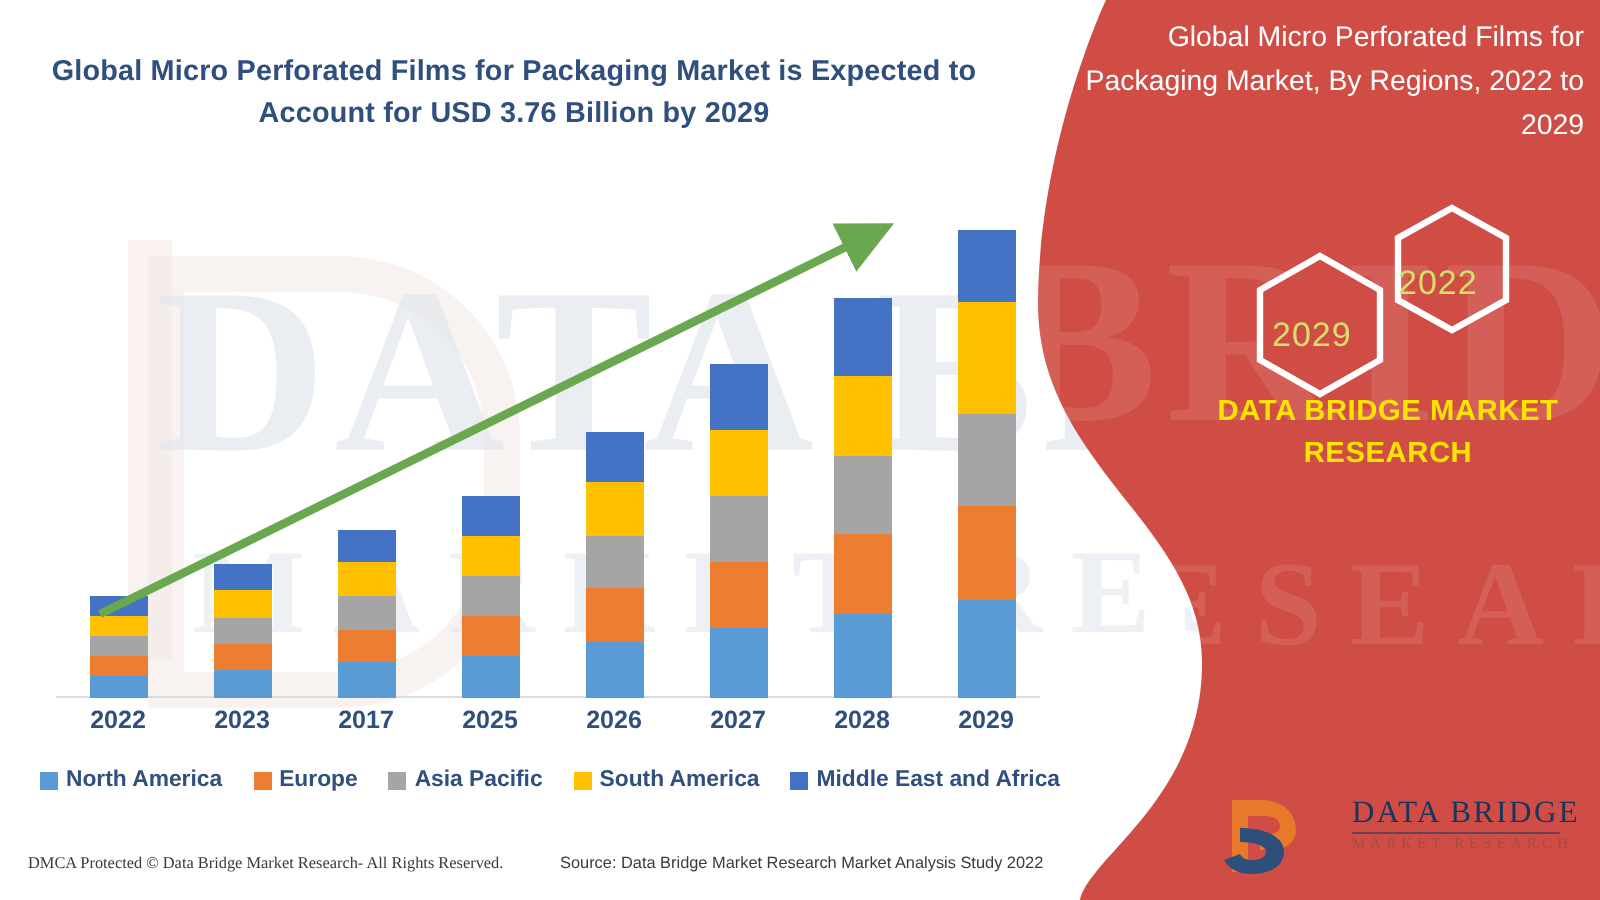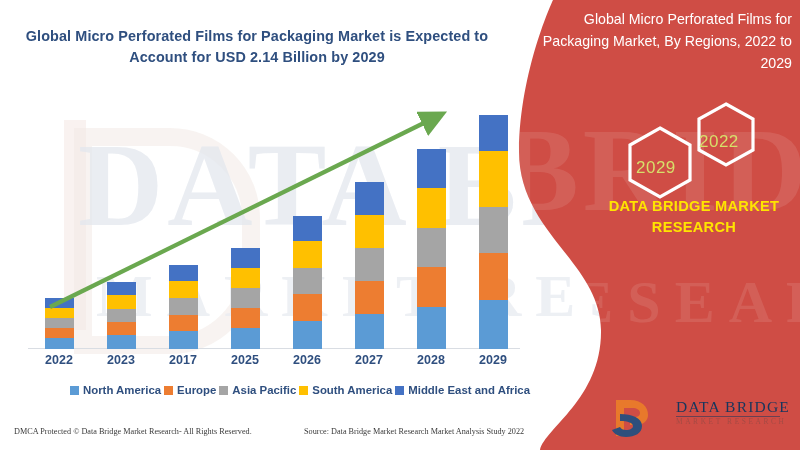--- a/index.html
+++ b/index.html
@@ -75,39 +75,39 @@
     width:60px;text-align:center;
     color:#2f4f7f;font-size:12.5px;font-weight:700;
   }
 
   
   .arrow-svg{position:absolute;left:28px;top:95px;width:470px;height:240px;}
 
   
   .legend{
     position:absolute;left:20px;top:384px;width:510px;
-    display:flex;align-items:center;justify-content:flex-end;gap:3px;
+    display:flex;align-items:center;justify-content:space-between;gap:3px;
     flex-wrap:nowrap;
   }
   .legend-item{display:flex;align-items:center;gap:4px;white-space:nowrap;}
   .legend-swatch{width:9px;height:9px;display:inline-block;}
   .legend-label{color:#2f4f7f;font-size:11.4px;font-weight:700;}
 
   
   .footer{
     position:absolute;left:0;top:425px;width:540px;height:22px;
   }
   .foot-left{
     position:absolute;left:14px;top:2px;
     font-family:"Liberation Serif", serif;
     font-size:8.2px;color:#3a3a3a;white-space:nowrap;
   }
   .foot-right{
-    position:absolute;left:304px;top:2px;
-    font-family:Liberation Serif, serif;
+    position:absolute;left:280px;top:2px;
+    font-family:Liberation Sans, sans-serif;
     font-size:8.2px;color:#3a3a3a;white-space:nowrap;
   }
 
   
   .right-title{
     position:absolute;left:540px;top:8px;width:252px;
     text-align:right;color:#ffffff;
     font-size:14.2px;line-height:22px;font-weight:400;
   }
   .hex-wrap{position:absolute;left:598px;top:96px;width:180px;height:110px;}
@@ -165,21 +165,21 @@
       <path d="M800,0 L553,0 C553,0 520,70 519,150
                C518,232 600,262 601,330
                C602,398 545,428 540,450 L800,450 Z"></path>
     </clipPath>
     <g clip-path="url(#redclip)" opacity="0.10">
       <text x="500" y="210" font-family="Liberation Serif, serif" font-size="118" font-weight="bold" fill="#ffffff" letter-spacing="4">BRIDGE</text>
       <text x="516" y="322" font-family="Liberation Serif, serif" font-size="60" font-weight="bold" fill="#ffffff" letter-spacing="14">RESEARCH</text>
     </g>
   </svg>
 
-  <div class="left-title">Global Micro Perforated Films for Packaging Market is Expected to Account for USD 2.14 Billion by 2029</div>
+  <div class="left-title">Global Micro Perforated Films for Packaging Market is Expected to Account for USD 3.76 Billion by 2029</div>
 
   <div class="axis-line"></div>
 
   <div class="bars" id="bars">
       <div class="bar-col">
         <div class="bar">
           <div class="seg" title="Middle East and Africa 2022" style="height: 10px; background: rgb(68, 114, 196);"></div>
           <div class="seg" title="South America 2022" style="height: 10px; background: rgb(255, 192, 0);"></div>
           <div class="seg" title="Asia Pacific 2022" style="height: 10px; background: rgb(165, 165, 165);"></div>
           <div class="seg" title="Europe 2022" style="height: 10px; background: rgb(237, 125, 49);"></div>

